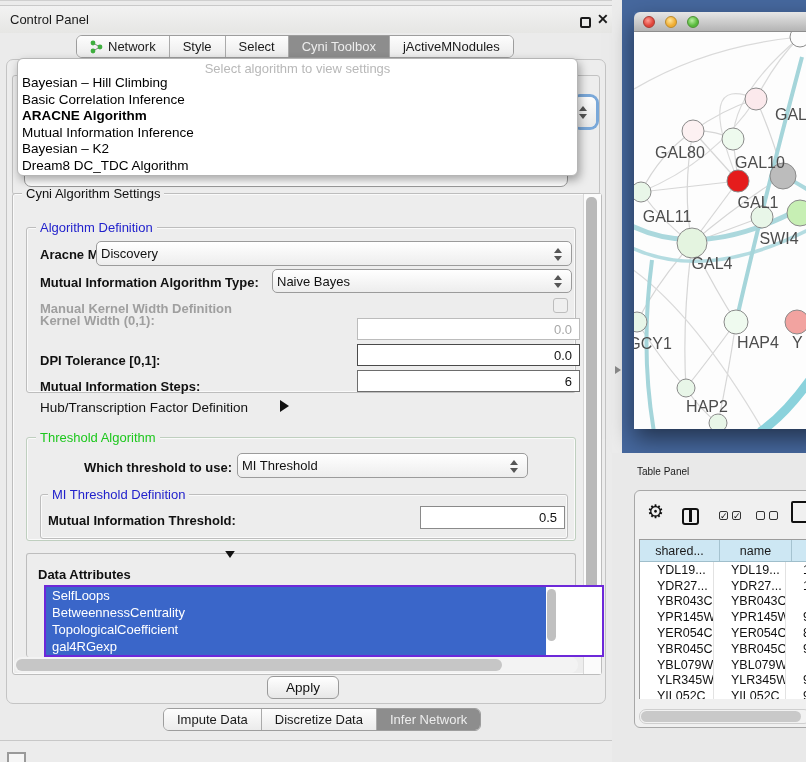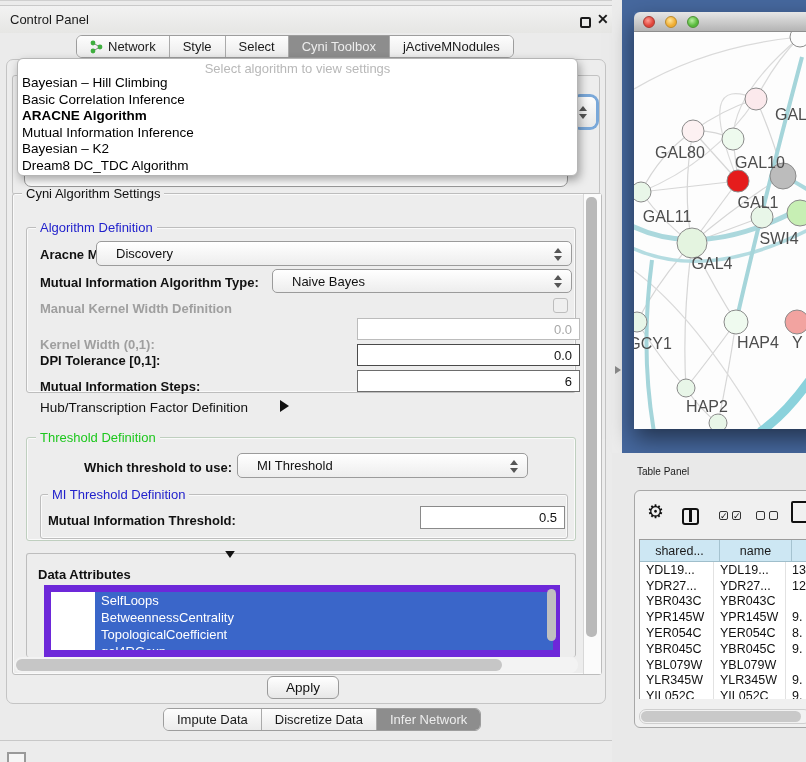--- a/index.html
+++ b/index.html
@@ -25,21 +25,21 @@
   #main-panel { position:absolute; left:6px; top:58px; width:600px; height:645px; background:#ededed; border:1px solid #c4c4c4; border-radius:7px; }
 
   
   .gb { position:absolute; border:1px solid #bdbdbd; border-radius:3px; box-shadow:inset 0 0 0 1px #fafafa; }
   .gbt { position:absolute; font-size:13px; background:#ededed; padding:0 4px; white-space:nowrap; }
 
   .lbl { position:absolute; font-size:13px; font-weight:bold; color:#111; white-space:nowrap; }
   .lbl.plain { font-weight:normal; }
   .lbl.dis { color:#9f9f9f; }
 
-  .combo { position:absolute; border:1px solid #9b9b9b; border-radius:5px; background:linear-gradient(#ffffff,#ededed); font-size:13px; color:#111; display:flex; align-items:center; padding-left:19px; }
+  .combo { position:absolute; border:1px solid #9b9b9b; border-radius:5px; background:linear-gradient(#ffffff,#ededed); font-size:13px; color:#111; display:flex; align-items:center; padding-left:4px; }
   .stepper { position:absolute; right:8px; top:50%; width:9px; height:15px; margin-top:-7px; }
   .stepper:before { content:""; position:absolute; top:1px; left:0; border-left:4px solid transparent; border-right:4px solid transparent; border-bottom:5px solid #555; }
   .stepper:after { content:""; position:absolute; bottom:1px; left:0; border-left:4px solid transparent; border-right:4px solid transparent; border-top:5px solid #555; }
 
   .tf { position:absolute; background:#fff; font-size:13px; color:#111; display:flex; align-items:center; justify-content:flex-end; padding-right:7px; border:1px solid #6d6d6d; }
   .tf.dis { border:1px solid #bcbcbc; color:#a8a8a8; }
 
   .cb { position:absolute; width:15px; height:15px; border:1px solid #bdbdbd; border-radius:3px; background:#efefef; }
 
   .tri-right { display:inline-block; width:0; height:0; border-top:6px solid transparent; border-bottom:6px solid transparent; border-left:9px solid #111; }
@@ -57,21 +57,21 @@
   #bg-stepper { position:absolute; left:574px; top:96px; width:22px; height:30px; border-radius:6px; background:linear-gradient(#fdfdfd,#e8e8e8); box-shadow:0 0 0 3px #7aa8d9; z-index:2; }
   #bg-gb { position:absolute; left:12px; top:74px; width:588px; height:120px; border:1px solid #c2c2c2; border-radius:3px; z-index:0; }
 
   
   .vtrack { position:absolute; background:#fbfbfb; border-left:1px solid #d8d8d8; }
   .vthumb { position:absolute; background:#b9b9b9; border-radius:5px; }
   .htrack { position:absolute; background:#f3f3f3; border-radius:8px; }
   .hthumb { position:absolute; background:#c6c6c6; border-radius:6px; }
 
   
-  #attr-list { position:absolute; left:44px; top:584px; width:516px; height:72px; background:#fff; border:7px solid #6d28d9; overflow:hidden;padding-left:44px; }
+  #attr-list { position:absolute; left:44px; top:584px; width:560px; height:72px; background:#fff; border:2px solid #6d28d9; overflow:hidden; }
   .attr-item { height:17px; line-height:17px; font-size:13px; padding-left:6px; color:#111; width:500px; }
   .attr-item.sel { background:#3a66c9; color:#fff; }
 
   #apply-btn { position:absolute; left:267px; top:675px; width:72px; height:23px; border:1px solid #9a9a9a; border-radius:6px; background:linear-gradient(#ffffff,#e7e7e7); font-size:13.5px; color:#111; display:flex; align-items:center; justify-content:center; }
 
   #cp-bottom-line { position:absolute; left:0; top:739px; width:612px; border-top:1px solid #c8c8c8; }
   #dock-fragment { position:absolute; left:7px; top:752px; width:19px; height:14px; border:2px solid #9a9a9a; background:#f6f6f6; }
 
   
   #split-arrow { position:absolute; left:615px; top:366px; width:0; height:0; border-top:4px solid transparent; border-bottom:4px solid transparent; border-left:6px solid #8a8a8a; }
@@ -95,21 +95,21 @@
   #columns-icon { left:47px; top:17px; width:17px; height:17px; border:2.5px solid #111; border-radius:3px; }
   #columns-icon:before { content:""; position:absolute; left:5px; top:0; width:2.5px; height:12px; background:#111; }
   .mini-cb { position:absolute; width:9px; height:9px; border:1.5px solid #333; border-radius:2px; font-size:9px; line-height:8px; color:#111; text-align:center; }
   #page-icon { position:absolute; left:156px; top:10px; width:18px; height:22px; border:2.5px solid #111; border-radius:2px; background:#f0f0f0; }
 
   #tp-table { position:absolute; left:4px; top:48px; width:176px; height:160px; background:#fff; border:1px solid #9c9c9c; border-bottom:none; overflow:hidden; }
   #tp-head { display:flex; height:22px; background:#cde7f3; border-bottom:1px solid #9fbecb; }
   .th { font-size:12.5px; color:#1a1a1a; display:flex; align-items:center; justify-content:center; border-right:1px solid #a5c3d0; overflow:hidden; white-space:nowrap; flex:none; }
   #tp-rows { overflow:hidden; height:138px; }
   .tr { display:flex; height:15.8px; }
-  .td { font-size:12.5px; color:#111; padding-left:6px; display:flex; align-items:center; border-right:1px solid #e2e2e2; overflow:hidden; white-space:nowrap; flex:none; }
+  .td { font-size:12.5px; color:#111; padding-left:17px; display:flex; align-items:center; border-right:1px solid #e2e2e2; overflow:hidden; white-space:nowrap; flex:none; }
   #tp-hscroll-track { position:absolute; left:4px; top:218px; width:172px; height:15px; background:#f2f2f2; border:1px solid #cfcfcf; border-radius:7px; }
   #tp-hscroll-thumb { position:absolute; left:6px; top:220px; width:160px; height:11px; background:#c9c9c9; border-radius:6px; }
 
   svg text { font-family:"Liberation Sans", sans-serif; }
 </style>
 </head>
 <body>
 
 <div id="screen">
 
@@ -184,40 +184,40 @@
 
     <span class="lbl" style="left:40px; top:274px;">Mutual Information Algorithm Type:</span>
     <div class="combo" style="left:272px; top:268px; width:300px; height:24px;">
       <span>Naive Bayes</span>
       <span class="stepper"></span>
     </div>
 
     <span class="lbl dis" style="left:40px; top:300px;">Manual Kernel Width Definition</span>
     <div class="cb" style="left:553px; top:297px;"></div>
 
-    <span class="lbl dis" style="left:40px; top:336px;">Kernel Width (0,1):</span>
+    <span class="lbl dis" style="left:40px; top:312px;">Kernel Width (0,1):</span>
     <div class="tf dis" style="left:357px; top:317px; width:223px; height:22px;">
       <span>0.0</span>
     </div>
 
     <span class="lbl" style="left:40px; top:352px;">DPI Tolerance [0,1]:</span>
     <div class="tf" style="left:357px; top:343px; width:223px; height:22px; border-color:#4a4a4a;">
       <span>0.0</span>
     </div>
 
     <span class="lbl" style="left:40px; top:378px;">Mutual Information Steps:</span>
     <div class="tf" style="left:357px; top:369px; width:223px; height:22px;">
       <span>6</span>
     </div>
 
     <span class="lbl plain" style="left:40px; top:399px; font-size:13.5px;">Hub/Transcription Factor Definition</span>
     <span class="tri-right" style="position:absolute; left:280px; top:399px;"></span>
 
     <div class="gb" style="left:26px; top:436px; width:550px; height:104px; border-color:#bfcfbf;"></div>
-    <span class="gbt" id="threshold-title" style="left: 36px; top: 429px; color: rgb(29, 199, 29);">Threshold Definition</span>
+    <span class="gbt" id="threshold-title" style="left: 36px; top: 429px; color: rgb(29, 199, 29);">Threshold Algorithm</span>
 
     <span class="lbl" style="left:84px; top:459px;">Which threshold to use:</span>
     <div class="combo" style="left:237px; top:452px; width:291px; height:25px;">
       <span>MI Threshold</span>
       <span class="stepper"></span>
     </div>
 
     <div class="gb" style="left:40px; top:493px; width:528px; height:45px;"></div>
     <span class="gbt" id="mi-box-title" style="left: 48px; top: 486px; color: rgb(34, 34, 204);">MI Threshold Definition</span>
 

